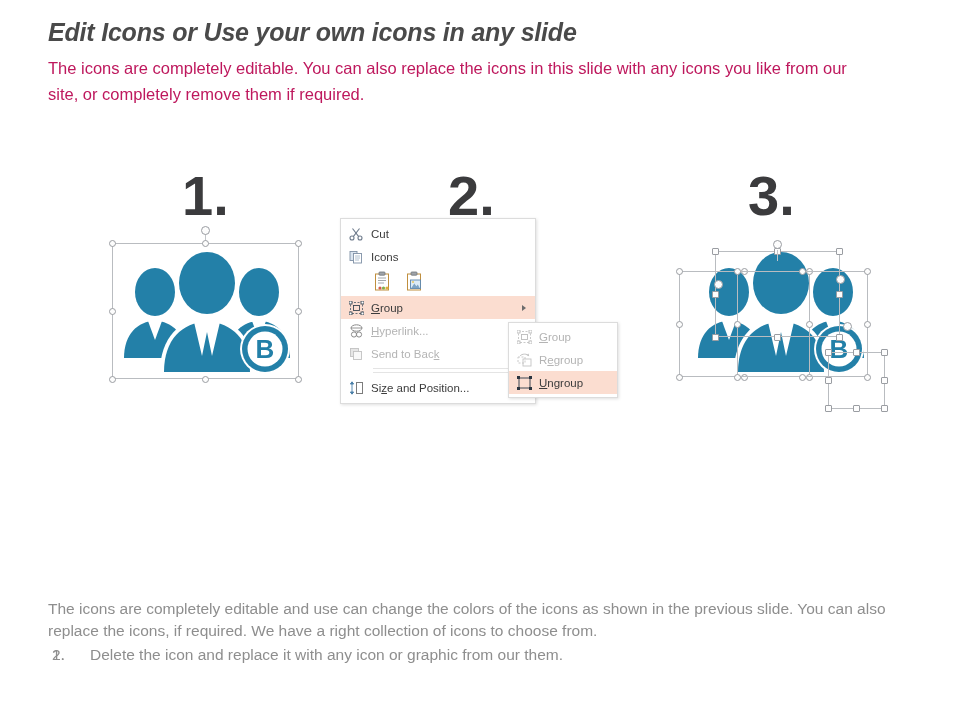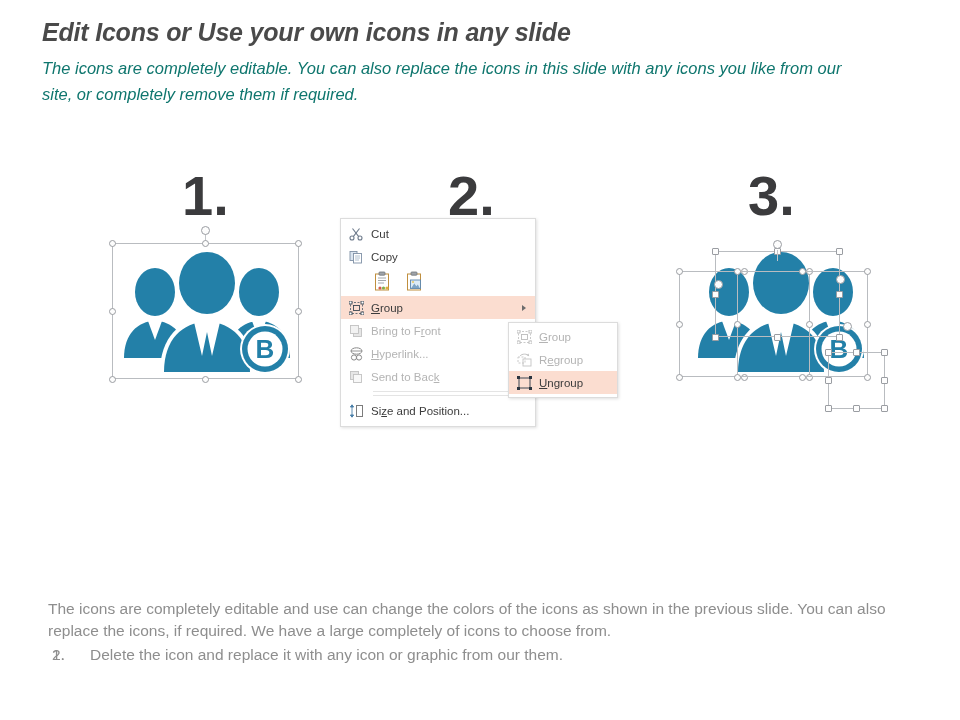--- a/index.html
+++ b/index.html
@@ -9,36 +9,35 @@
     font-family: "Liberation Sans", sans-serif;
     overflow: hidden;
   }
   #slide {
     position: relative;
     width: 960px; height: 720px;
     background: #ffffff;
   }
 
   
-  #header { position: absolute; left: 42px; top: 18px; width: 880px; }
+  #header { position: absolute; left: 48px; top: 18px; width: 880px; }
   #slide-title {
     font-size: 25px;
     font-style: italic;
     font-weight: bold;
     color: #4a4a4a;
     letter-spacing: -0.2px;
     white-space: nowrap;
   }
   #slide-subtitle {
     margin-top: 9px;
     font-size: 16.5px;
-    color: #0f766e;
+    color: #be185d;
     line-height: 1.55;
     width: 830px;
-    font-style: italic;
   }
 
   
   .step-number {
     position: absolute;
     font-size: 56px;
     font-weight: bold;
     color: #3b3b3d;
     line-height: 1;
   }
@@ -324,21 +323,21 @@
         <svg width="14" height="14" viewBox="0 0 14 14">
           <rect x="1" y="1.5" width="7" height="9" fill="#dbe5f0" stroke="#7f91a6" stroke-width="0.9"></rect>
           <rect x="4.5" y="3.5" width="8" height="9.5" fill="#ffffff" stroke="#7f91a6" stroke-width="0.9"></rect>
           <g stroke="#9db0c4" stroke-width="0.8">
               <line x1="6" y1="6" x2="11" y2="6"></line>
               <line x1="6" y1="8" x2="11" y2="8"></line>
               <line x1="6" y1="10" x2="10" y2="10"></line>
             </g>
         </svg>
       </span>
-      <span class="mi-label">Copy</span>
+      <span class="mi-label">Icons</span>
     </div>
 
 
     <div id="paste-icons">
       <span>
         <svg width="19" height="20" viewBox="0 0 19 20">
           <rect x="1.5" y="3" width="13" height="16" fill="#ffffff" stroke="#c08f3e" stroke-width="1"></rect>
           <rect x="5" y="1" width="6" height="3.2" rx="0.8" fill="#9fa3a8" stroke="#6f7479" stroke-width="0.8"></rect>
           <g stroke="#9a9ea3" stroke-width="0.9">
               <line x1="4" y1="7" x2="12" y2="7"></line>
@@ -373,31 +372,20 @@
             <rect x="0" y="11" width="3" height="3"></rect>
               <rect x="12" y="11" width="3" height="3"></rect>
           </g>
           <rect x="4.5" y="4.5" width="6" height="5" fill="none" stroke="#3c4752" stroke-width="0.9"></rect>
         </svg>
       </span>
       <span class="mi-label"><span class="u">G</span>roup</span>
       <span class="mi-arrow"></span>
     </div>
 
-    <div class="menu-item disabled">
-      <span class="mi-icon">
-        <svg width="14" height="14" viewBox="0 0 14 14">
-          <rect x="4.5" y="4.5" width="8" height="8" fill="#e6e6e6" stroke="#c2c2c2" stroke-width="0.9"></rect>
-          <rect x="1.5" y="1.5" width="8" height="8" fill="#f2f2f2" stroke="#c2c2c2" stroke-width="0.9"></rect>
-        </svg>
-      </span>
-      <span class="mi-label">Bring to F<span class="u">r</span>ont</span>
-      <span class="mi-sep-v"></span>
-      <span class="mi-arrow dim"></span>
-    </div>
 
     <div class="menu-item disabled">
       <span class="mi-icon">
         <svg width="15" height="14" viewBox="0 0 15 14">
           <ellipse cx="7.5" cy="4" rx="5.5" ry="3.2" fill="none" stroke="#8a8a8a" stroke-width="1"></ellipse>
           <line x1="2" y1="4" x2="13" y2="4" stroke="#8a8a8a" stroke-width="0.9"></line>
           <g fill="none" stroke="#8a8a8a" stroke-width="1">
               <circle cx="5" cy="10.5" r="2.6"></circle>
               <circle cx="10" cy="10.5" r="2.6"></circle>
             </g>
@@ -482,21 +470,21 @@
              <rect x="0" y="11" width="3" height="3"></rect>
               <rect x="12" y="11" width="3" height="3"></rect>
             </g>
         </svg>
       </span>
       <span class="mi-label"><span class="u">U</span>ngroup</span>
     </div>
   </div>
 
   <div id="footer">
-    <div class="para">The icons are completely editable and use can change the colors of the icons as shown in the previous slide. You can also replace the icons, if required. We have a large completely of icons to choose from.</div>
+    <div class="para">The icons are completely editable and use can change the colors of the icons as shown in the previous slide. You can also replace the icons, if required. We have a right collection of icons to choose from.</div>
     <ol>
       <li>
         <span class="num">1.</span>
       </li>
       <li>
         <span class="num">2.</span>
         <span>Delete the icon and replace it with any icon or graphic from our them.</span>
       </li>
     </ol>
   </div>

